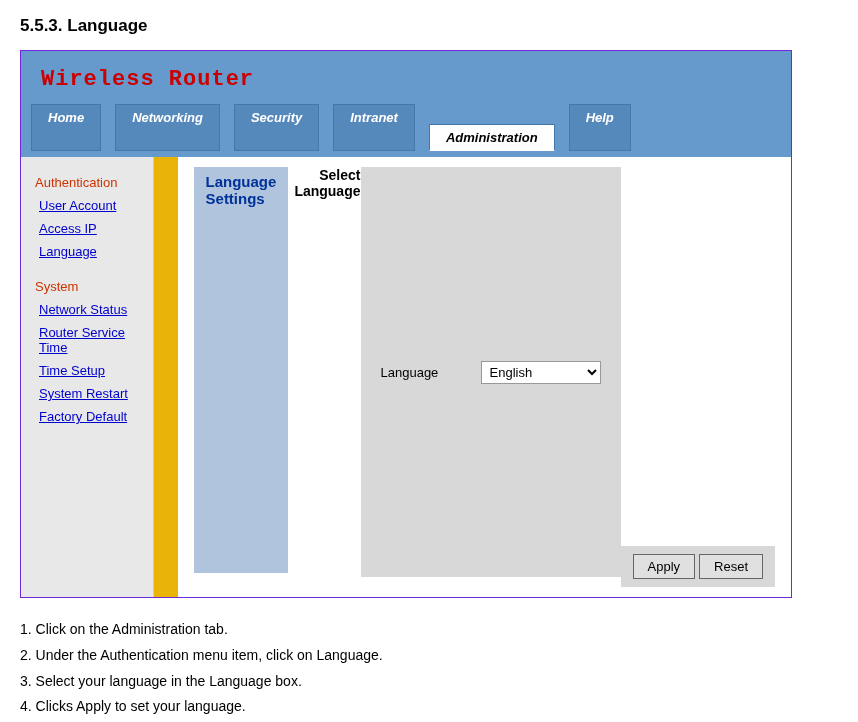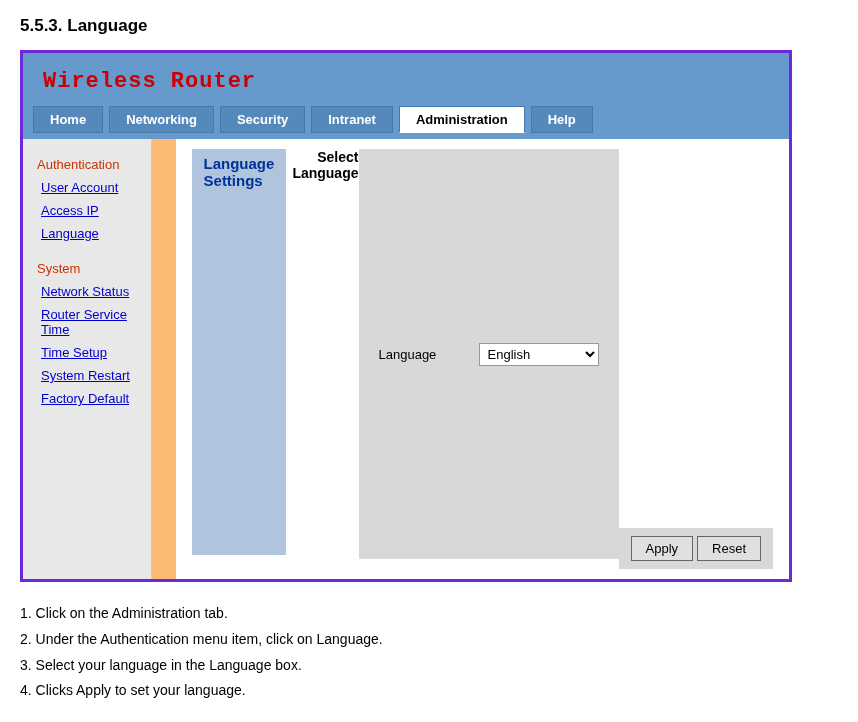--- a/index.html
+++ b/index.html
@@ -10,60 +10,62 @@
       padding: 16px 20px;
     }
 
     .page-title {
       font-size: 17px;
       font-weight: bold;
       margin-bottom: 14px;
     }
 
     .router-frame {
-      border: 3px solid #6d28d9;
+      border: 1px solid #6d28d9;
       width: 772px;
-      background: #fdba74;
+      background: #eab308;
     }
 
     .router-header {
       background: #6699cc;
       padding: 16px 20px 12px 20px;
     }
 
     .router-brand {
       font-family: 'Courier New', monospace;
       font-size: 22px;
       font-weight: bold;
       color: #cc0000;
       letter-spacing: 1px;
     }
 
     .nav-bar {
       background: #6699cc;
       padding: 0 10px 6px 10px;
       display: flex;
-      gap: 6px;
+      gap: 14px;
+      font-style: italic;
     }
 
     .nav-tab {
       padding: 5px 16px;
       font-size: 13px;
       font-weight: bold;
       color: #fff;
       background: #5588bb;
       border: 1px solid #4477aa;
       cursor: pointer;
       text-decoration: none;
     }
 
     .nav-tab.active {
       background: #fff;
       color: #000;
       border-bottom: 1px solid #fff;
+      margin-top: 20px;
     }
 
     .content-area {
       display: flex;
       min-height: 440px;
     }
 
     .sidebar {
       width: 190px;
       background: #e8e8e8;

